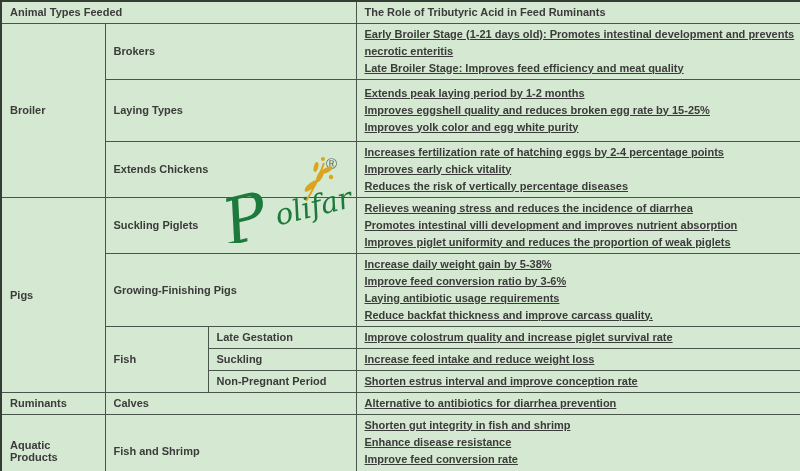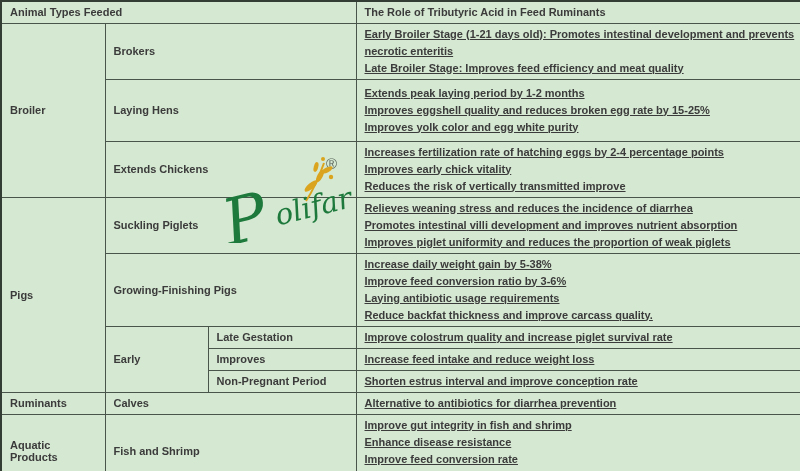--- a/index.html
+++ b/index.html
@@ -75,33 +75,33 @@
       <tr class="h55">
         <td rowspan="3" class="c-group">Broiler</td>
         <td colspan="2" class="c-label">Brokers</td>
         <td class="c-role">
             <div>Early Broiler Stage (1-21 days old): Promotes intestinal development and prevents</div>
             <div>necrotic enteritis</div>
             <div>Late Broiler Stage: Improves feed efficiency and meat quality</div>
           </td>
       </tr>
       <tr class="h62">
-        <td colspan="2" class="c-label">Laying Hens</td>
+        <td colspan="2" class="c-label">Laying Types</td>
         <td class="c-role">
             <div>Extends peak laying period by 1-2 months</div>
             <div>Improves eggshell quality and reduces broken egg rate by 15-25%</div>
             <div>Improves yolk color and egg white purity</div>
           </td>
       </tr>
       <tr class="h52">
         <td colspan="2" class="c-label">Extends Chickens</td>
         <td class="c-role">
             <div>Increases fertilization rate of hatching eggs by 2-4 percentage points</div>
             <div>Improves early chick vitality</div>
-            <div>Reduces the risk of vertically transmitted improve</div>
+            <div>Reduces the risk of vertically percentage diseases</div>
           </td>
       </tr>
 
       <tr class="h55">
         <td rowspan="5" class="c-group">Pigs</td>
         <td colspan="2" class="c-label">Suckling Piglets</td>
         <td class="c-role">
             <div>Relieves weaning stress and reduces the incidence of diarrhea</div>
             <div>Promotes intestinal villi development and improves nutrient absorption</div>
             <div>Improves piglet uniformity and reduces the proportion of weak piglets</div>
@@ -110,28 +110,28 @@
       <tr class="h64">
         <td colspan="2" class="c-label">Growing-Finishing Pigs</td>
         <td class="c-role">
             <div>Increase daily weight gain by 5-38%</div>
             <div>Improve feed conversion ratio by 3-6%</div>
             <div>Laying antibiotic usage requirements</div>
             <div>Reduce backfat thickness and improve carcass quality.</div>
           </td>
       </tr>
       <tr class="h22">
-        <td rowspan="3" class="c-label">Early</td>
+        <td rowspan="3" class="c-label">Fish</td>
         <td class="c-label">Late Gestation</td>
         <td class="c-role">
             <div>Improve colostrum quality and increase piglet survival rate</div>
           </td>
       </tr>
       <tr class="h22">
-        <td class="c-label">Improves</td>
+        <td class="c-label">Suckling</td>
         <td class="c-role">
             <div>Increase feed intake and reduce weight loss</div>
           </td>
       </tr>
       <tr class="h22">
         <td class="c-label">Non-Pregnant Period</td>
         <td class="c-role">
             <div>Shorten estrus interval and improve conception rate</div>
           </td>
       </tr>
@@ -141,21 +141,21 @@
         <td colspan="2" class="c-label">Calves</td>
         <td class="c-role">
             <div>Alternative to antibiotics for diarrhea prevention</div>
           </td>
       </tr>
 
       <tr class="h69">
         <td class="c-group">Aquatic Products</td>
         <td colspan="2" class="c-label">Fish and Shrimp</td>
         <td class="c-role">
-            <div>Improve gut integrity in fish and shrimp</div>
+            <div>Shorten gut integrity in fish and shrimp</div>
             <div>Enhance disease resistance</div>
             <div>Improve feed conversion rate</div>
             <div>Increase survival rate</div>
           </td>
       </tr>
     </tbody>
   </table>
 
   <div class="logo-overlay">
     <svg viewBox="0 0 138 96" width="138" height="96" xmlns="http://www.w3.org/2000/svg">

